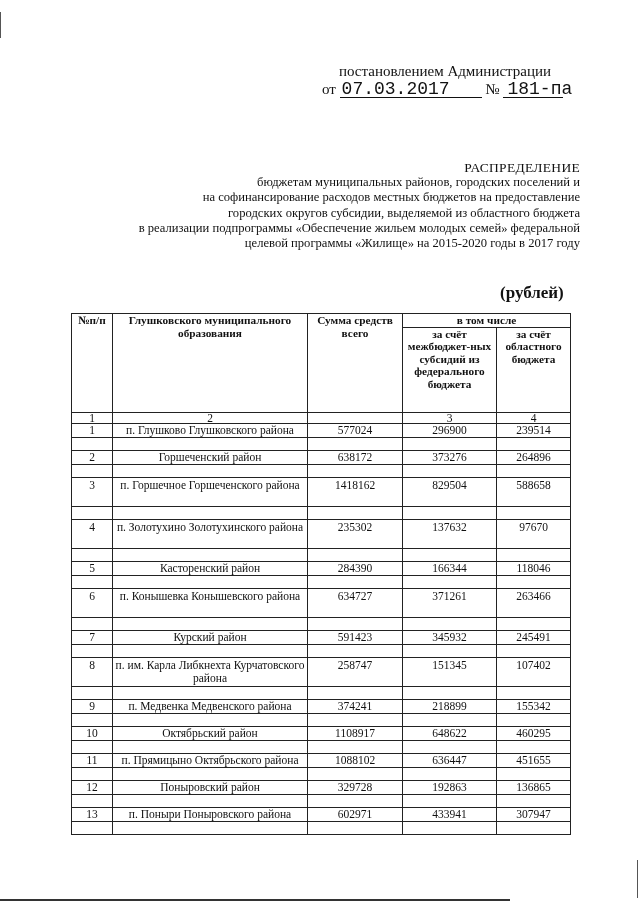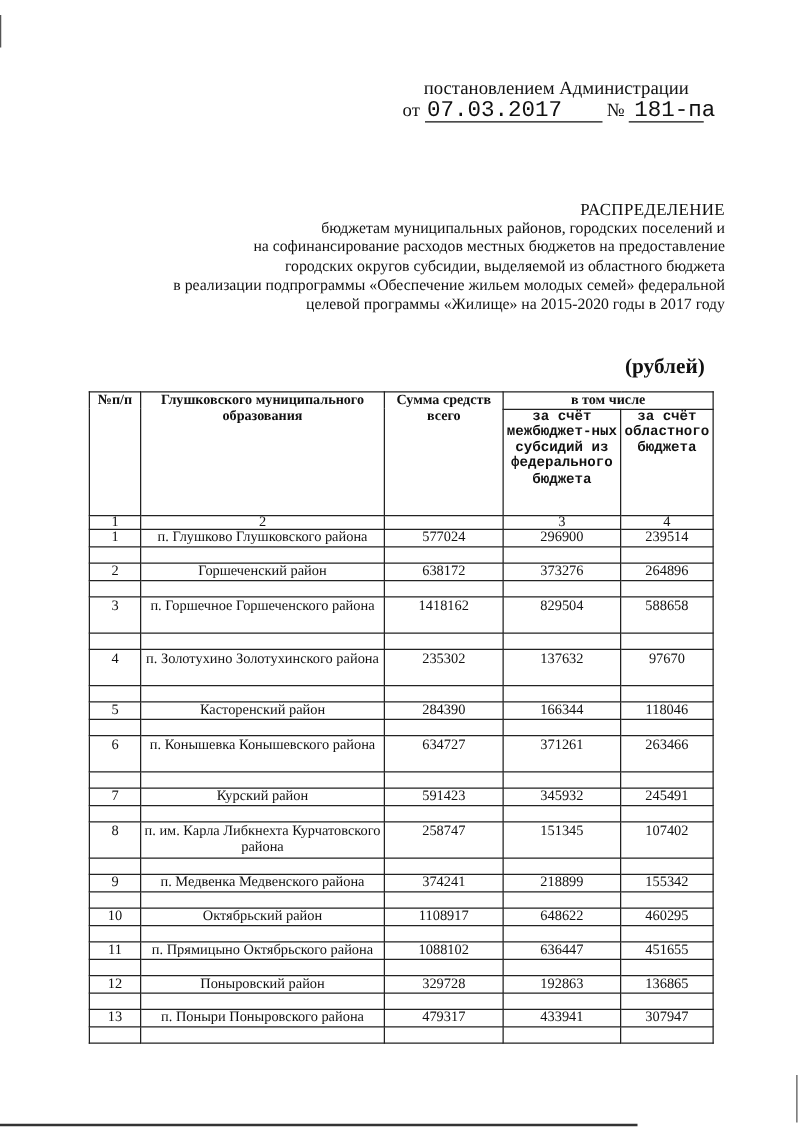--- a/index.html
+++ b/index.html
@@ -34,21 +34,21 @@
     position: absolute; left: 71px; top: 296px; border-collapse: collapse;
     font-size: 11.5px; line-height: 12.5px; margin-top: 17px;
   }
   table.dist td, table.dist th {
     border: 1px solid #222; padding: 0 2px; text-align: center; vertical-align: top;
   }
   table.dist th { font-weight: bold; font-size: 11.3px; }
   .c1 { width: 36px; } .c2 { width: 190px; } .c3 { width: 90px; }
   .c4 { width: 89px; } .c5 { width: 69px; }
   tr.hdr1 th { height: 12px; }
-  tr.hdr2 th { height: 84px; font-family: Liberation Mono, monospace; }
+  tr.hdr2 th { height: 84px; }
   tr.nums td { height: 10px; line-height: 10px; }
   tr.row1 td { height: 13px; line-height: 13px; }
   tr.row2 td { height: 27px; line-height: 13px; padding-top: 1px; }
   tr.spacer td { height: 12px; }
   .thick-top td { border-top: 2px solid #111; }
   .thick-bottom td { border-bottom: 2px solid #111; }
 
   .scan-mark { position: absolute; background: #555; }
   .bottom-rule {
     position: absolute; left: 0; top: 899px; width: 510px; height: 2px; background: #333;
@@ -277,21 +277,21 @@
         <td></td>
         <td></td>
         <td></td>
         <td></td>
         <td></td>
       </tr>
 
   <tr class="row1">
     <td>13</td>
     <td>п. Поныри Поныровского района</td>
-    <td>479317</td>
+    <td>602971</td>
     <td>433941</td>
     <td>307947</td>
   </tr>
   <tr class="spacer thick-bottom">
         <td></td>
         <td></td>
         <td></td>
         <td></td>
         <td></td>
       </tr>

